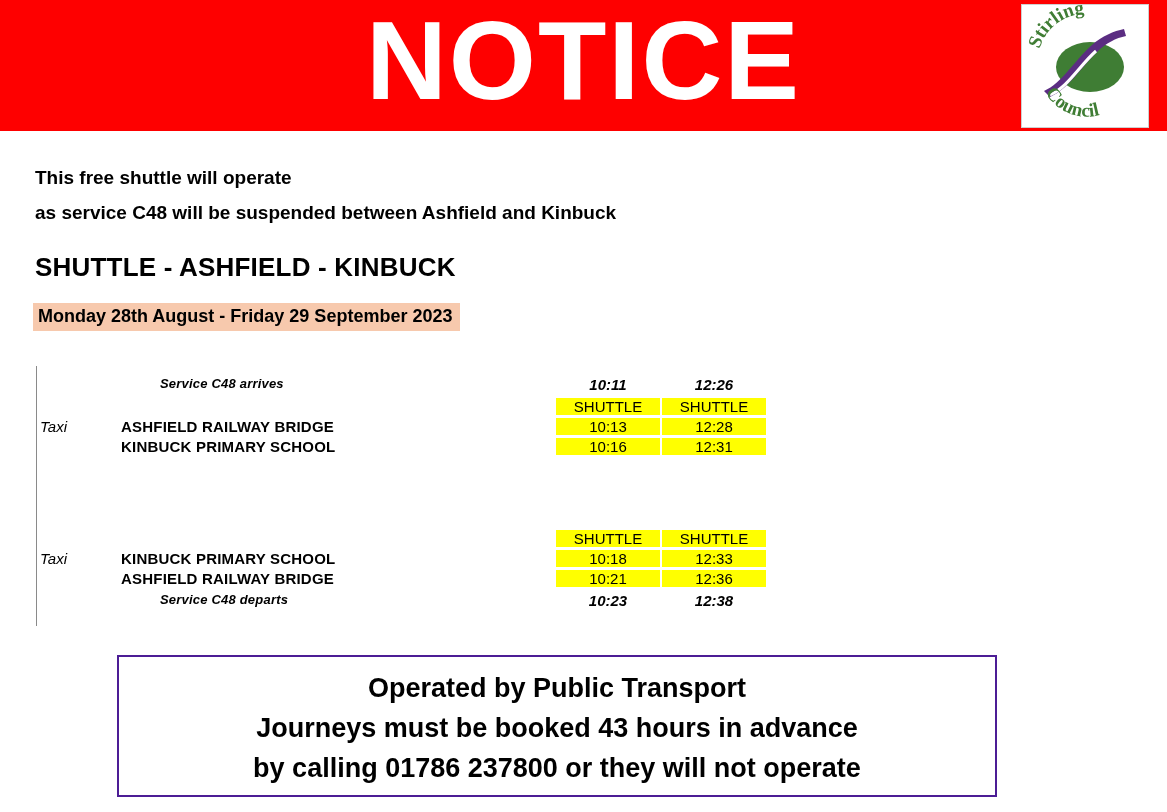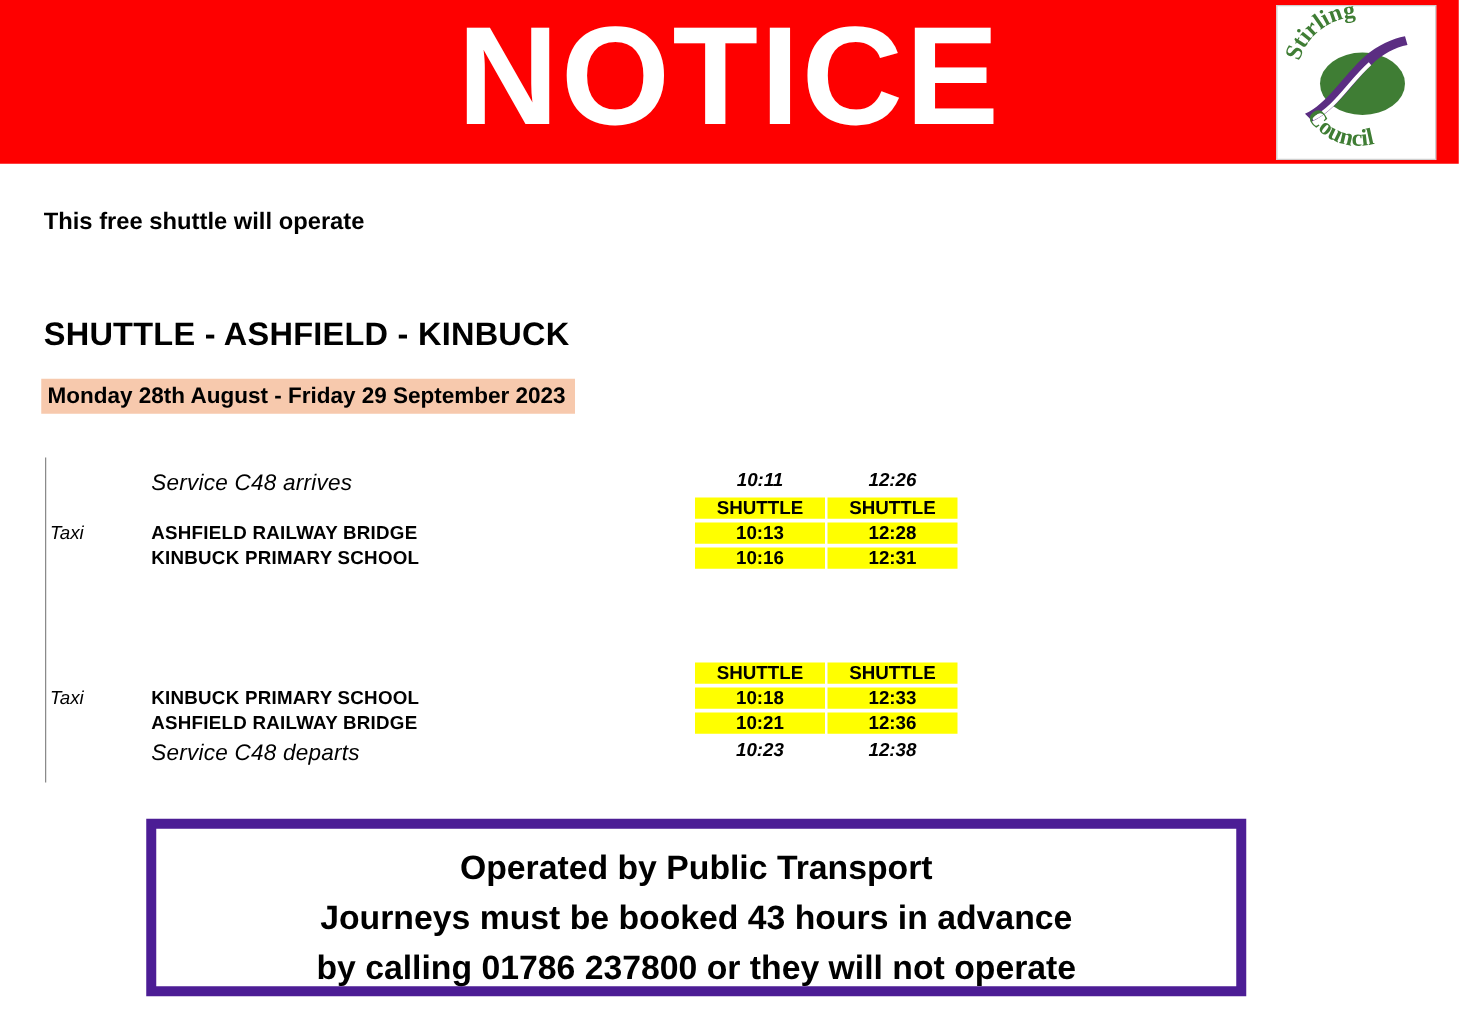--- a/index.html
+++ b/index.html
@@ -115,48 +115,49 @@
   }
   .cell-stop {
     position: absolute;
     left: 85px;
     font-size: 15px;
     font-weight: bold;
     letter-spacing: 0.2px;
   }
   .cell-stop.italic {
     font-style: italic;
-    font-weight: normal;
-    font-size: 18px;
+    font-weight: bold;
+    font-size: 13px;
+    margin-left: 39px;
   }
   .cell-t1, .cell-t2 {
     position: absolute;
     width: 104px;
     text-align: center;
     font-size: 15px;
-    font-weight: bold;
+    font-weight: normal;
   }
   .cell-t1 { left: 520px; }
   .cell-t2 { left: 626px; }
   .cell-t1.plain, .cell-t2.plain {
     font-style: italic;
     font-weight: bold;
   }
   .hl {
     background: #ffff00;
   }
 
   
   .footer-box {
     position: absolute;
     left: 117px;
     top: 655px;
     width: 880px;
     height: 142px;
-    border: 8px solid #4c1d95;
+    border: 2px solid #4c1d95;
     box-sizing: border-box;
     background: #ffffff;
   }
   .footer-line {
     text-align: center;
     font-size: 27px;
     font-weight: bold;
     line-height: 40px;
   }
   .footer-line.first { margin-top: 11px; }
@@ -182,20 +183,21 @@
 
     <path id="arcBot" d="M 18 74 A 48 48 0 0 0 110 80" fill="none"></path>
     <text font-family="Liberation Serif, serif" font-size="19" font-weight="bold" fill="#3f7d34">
       <textPath href="#arcBot" startOffset="12%">Council</textPath>
     </text>
   </svg>
 </div>
 
 <div class="intro">
   <div>This free shuttle will operate</div>
+  <div>as service C48 will be suspended between Ashfield and Kinbuck</div>
 </div>
 
 <div class="route-title">SHUTTLE - ASHFIELD - KINBUCK</div>
 
 <div class="date-band">Monday 28th August - Friday 29 September 2023</div>
 
 <div class="timetable">
   <div class="vrule"></div>
 
   <div class="tt-row" style="top:10px;">

